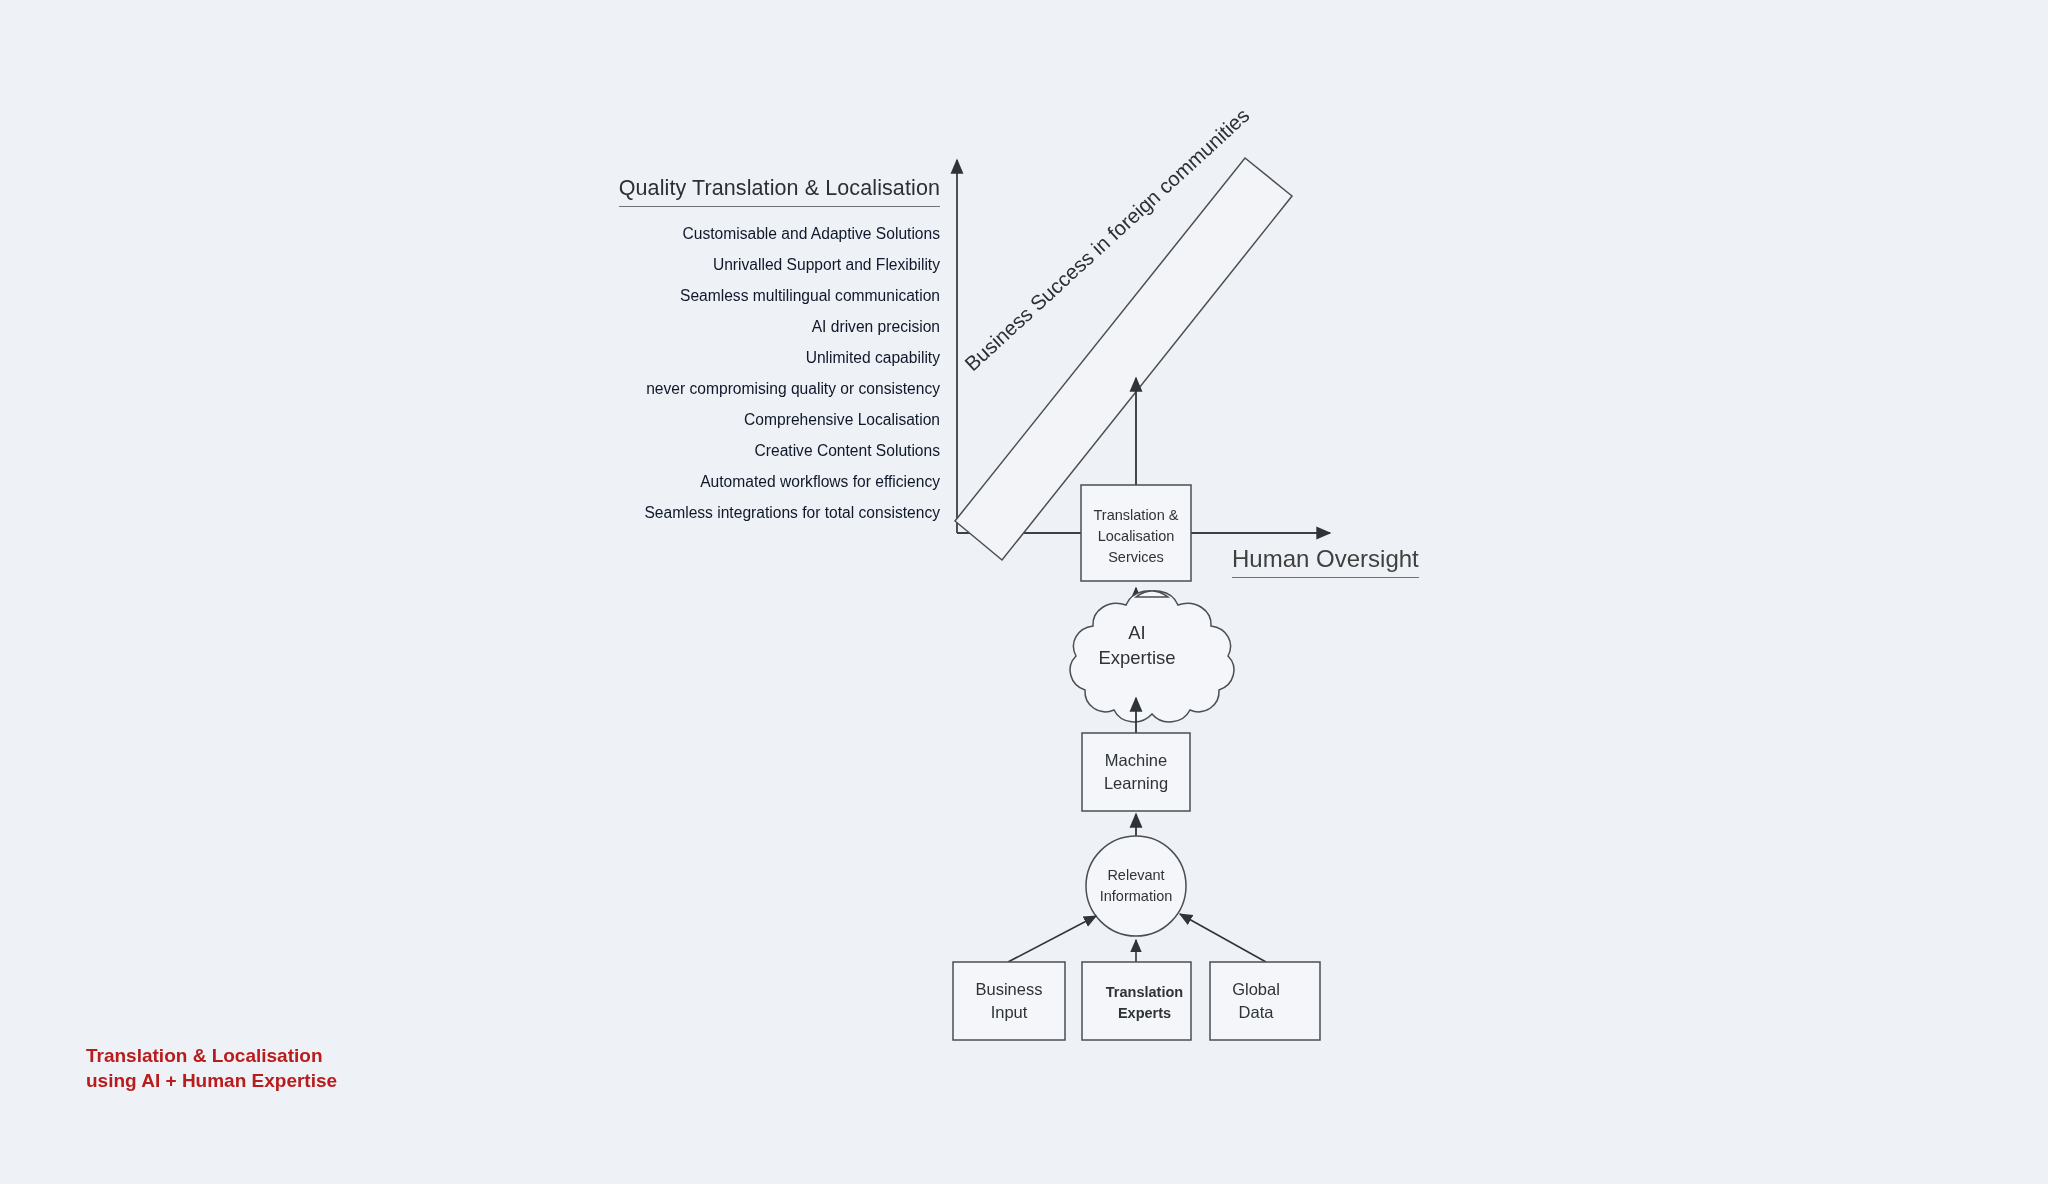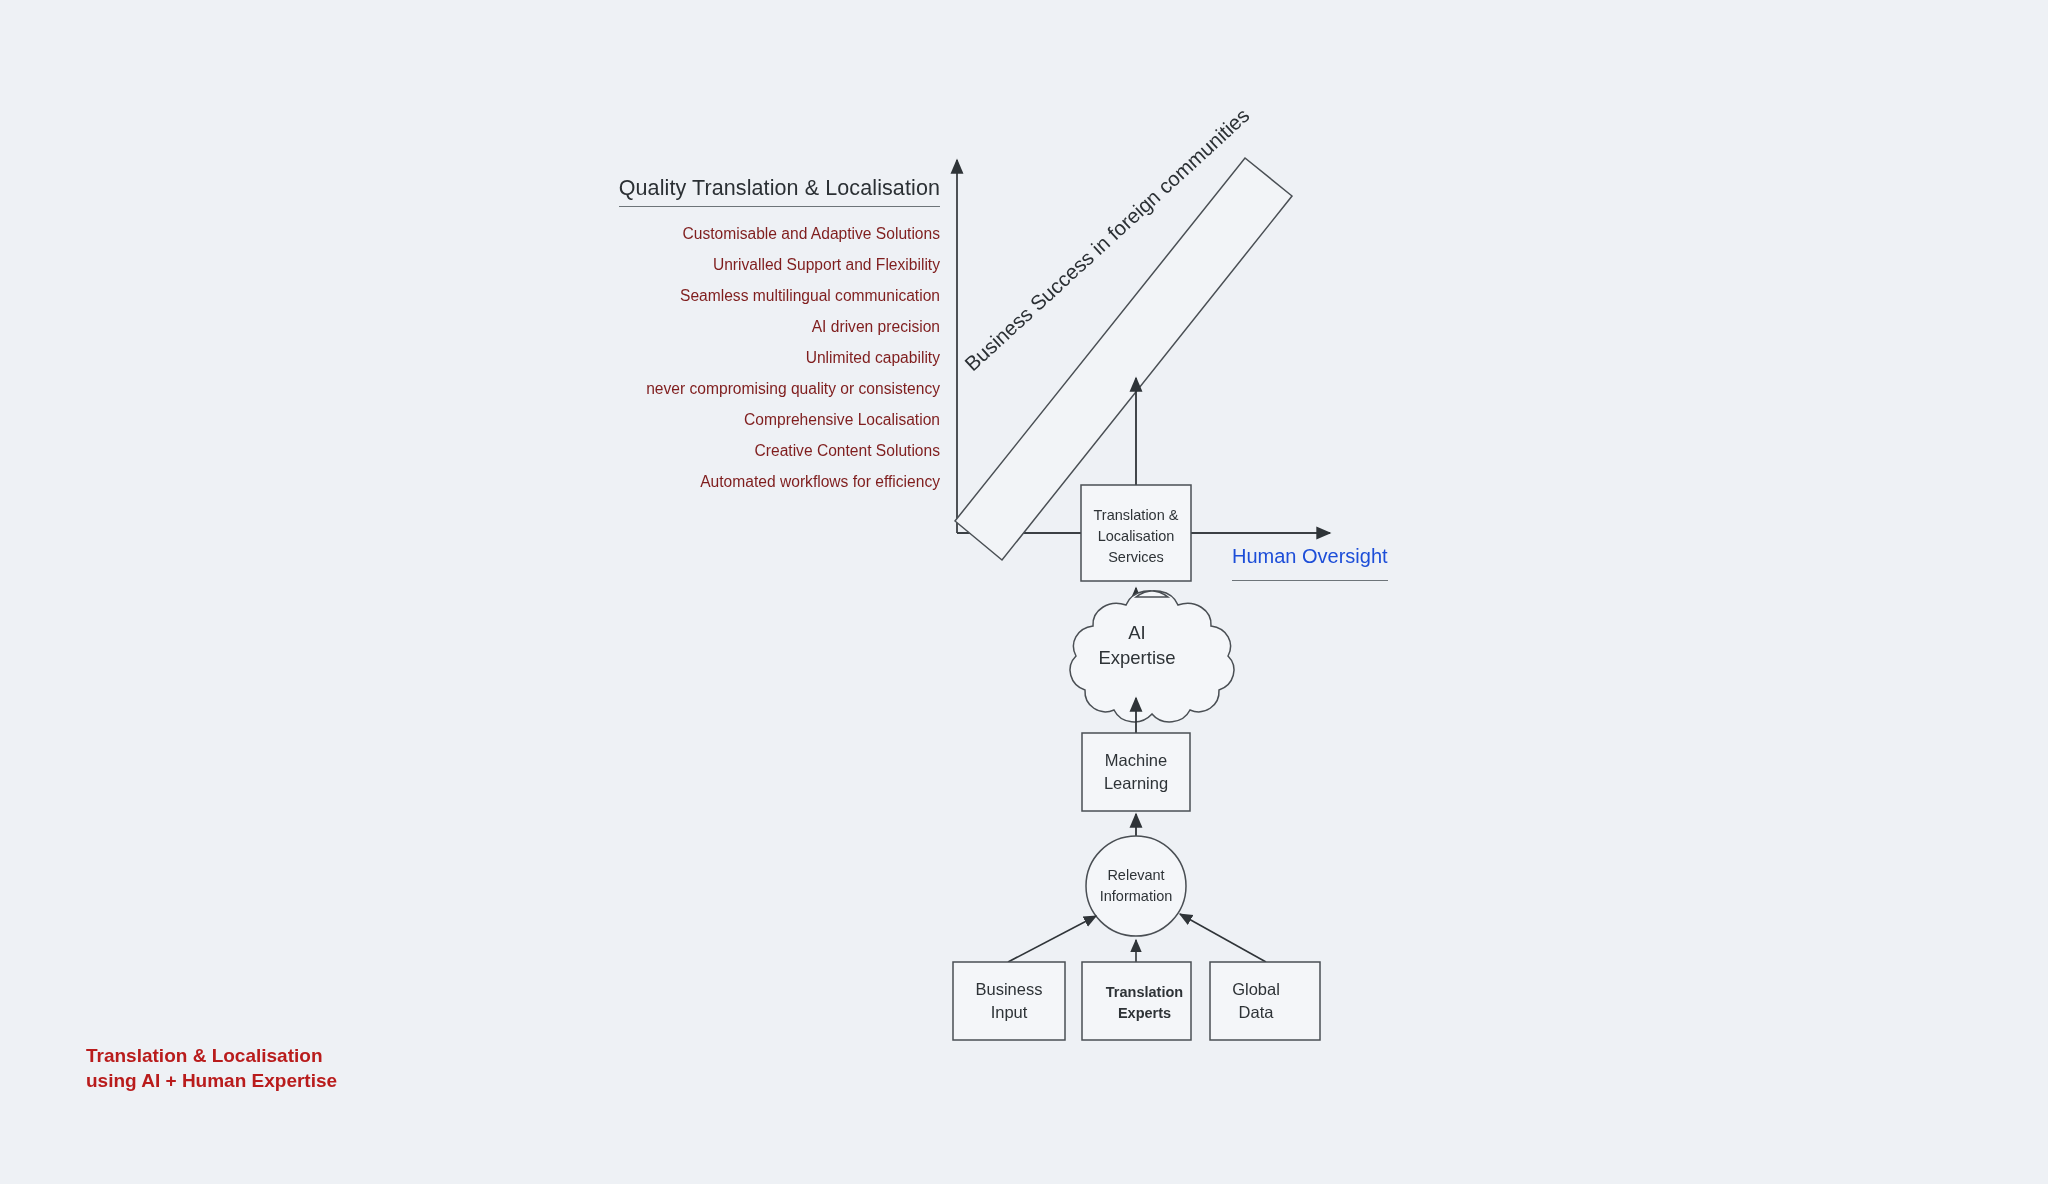--- a/index.html
+++ b/index.html
@@ -38,34 +38,34 @@
     font-size: 21.5px;
     color: #2b3034;
     letter-spacing: .1px;
     padding-bottom: 5px;
     border-bottom: 1.3px solid #6d7479;
     display: inline-block;
     white-space: nowrap;
   }
   #benefits .benefit-row {
     font-size: 15.6px;
-    color: #7f1d1d;
+    color: #0f172a;
     line-height: 31px;
     white-space: nowrap;
   }
   #benefits .benefit-list {
     margin-top: 11px;
   }
   
   .axis-label {
     position: absolute;
-    font-size: 20px;
-    color: #1d4ed8;
-    white-space: nowrap;
-    padding-bottom: 12px;
+    font-size: 24px;
+    color: #404040;
+    white-space: nowrap;
+    padding-bottom: 4px;
     border-bottom: 1.3px solid #6d7479;
   }
   #human-oversight-label {
     left: 1232px;
     top: 545px;
   }
   
   .node-text {
     position: absolute;
     text-align: center;
@@ -172,20 +172,21 @@
     <div class="benefit-list">
       <div class="benefit-row">Customisable and Adaptive Solutions</div>
       <div class="benefit-row">Unrivalled Support and Flexibility</div>
       <div class="benefit-row">Seamless multilingual communication</div>
       <div class="benefit-row">AI driven precision</div>
       <div class="benefit-row">Unlimited capability</div>
       <div class="benefit-row">never compromising quality or consistency</div>
       <div class="benefit-row">Comprehensive Localisation</div>
       <div class="benefit-row">Creative Content Solutions</div>
       <div class="benefit-row">Automated workflows for efficiency</div>
+      <div class="benefit-row">Seamless integrations for total consistency</div>
     </div>
   </div>
 
   <div class="axis-label" id="human-oversight-label">Human Oversight</div>
 
   <div id="band-label">Business Success in foreign communities</div>
 
   <div class="node-text" style="left:1081px; top:505px; width:110px;">Translation &amp;
 Localisation
 Services</div>

